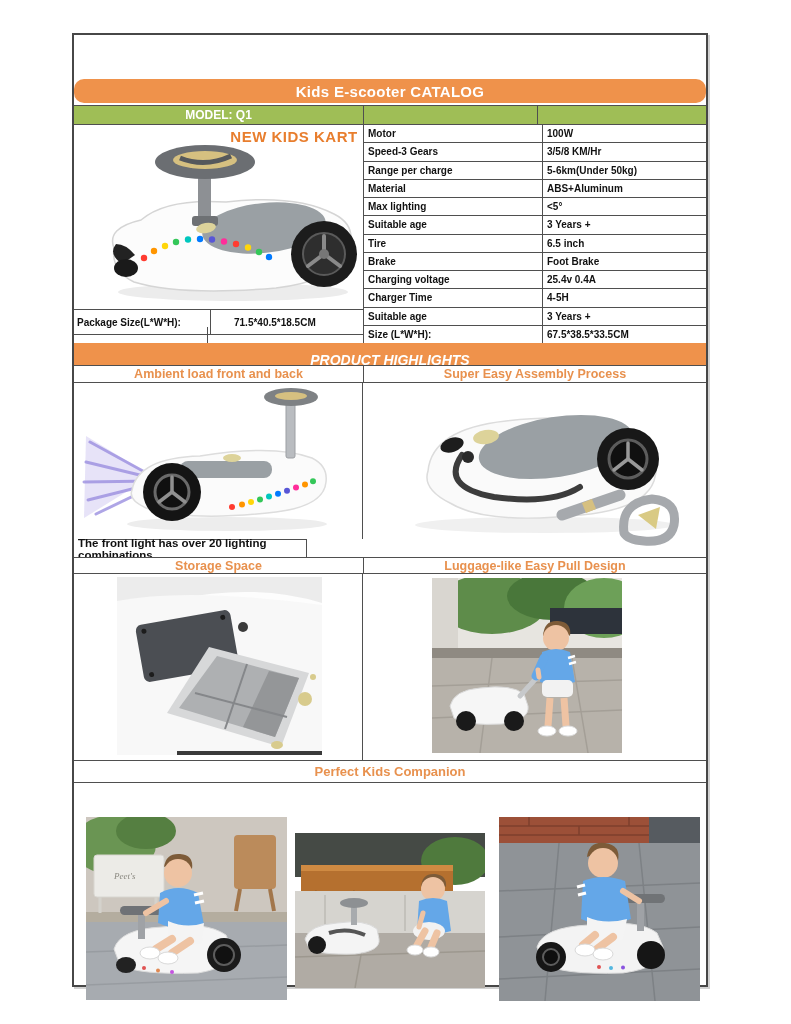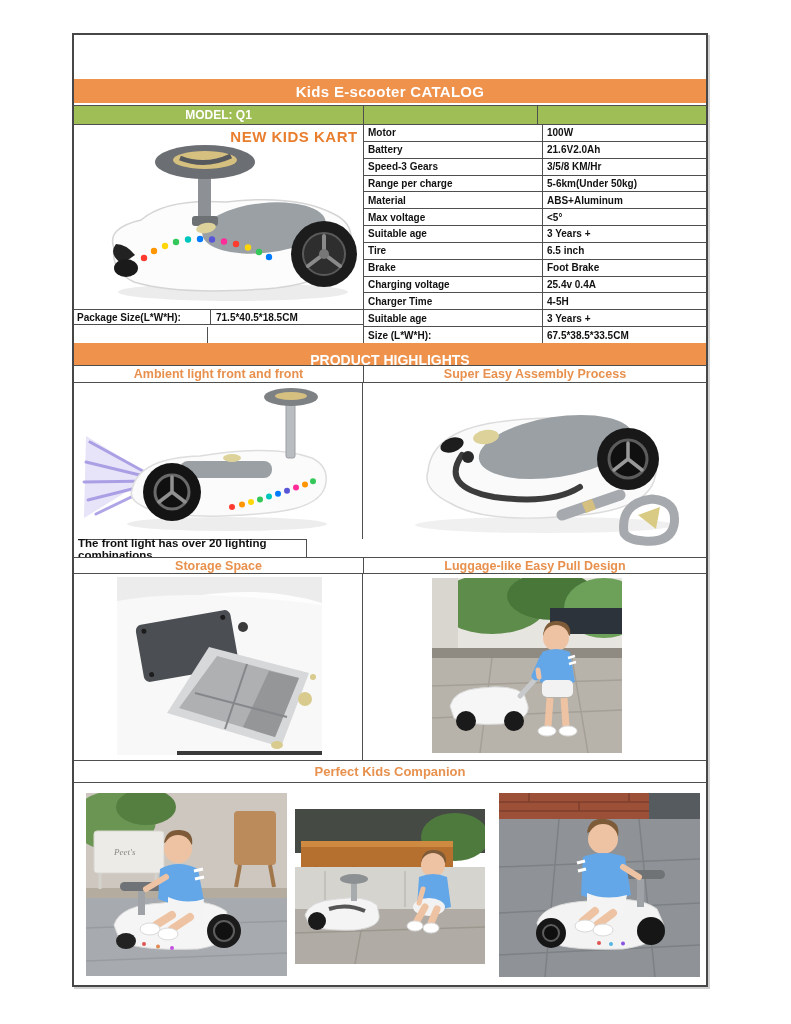--- a/index.html
+++ b/index.html
@@ -4,43 +4,43 @@
 <style>
   html,body{margin:0;padding:0;background:#ffffff;width:791px;height:1024px;
     font-family:"Liberation Sans",sans-serif;-webkit-font-smoothing:antialiased;}
   #doc{position:absolute;left:72px;top:33px;width:636px;height:954px;
     border:2px solid #474747;box-sizing:border-box;background:#fff;
     box-shadow:2px 2px 0 rgba(0,0,0,.18);}
   .abs{position:absolute;box-sizing:border-box;}
   
   .banner-orange{left:0;width:632px;background:#EF924B;color:#fff;font-weight:700;
     display:flex;align-items:center;justify-content:center;}
-  #catalog-banner{top:44px;height:24px;font-size:15px;letter-spacing:.3px;}
-  #highlights-banner{top:308px;height:34px;font-size:14px;}
+  #catalog-banner{top:44px;height:24px;font-size:15px;letter-spacing:.3px;border-radius:10px;}
+  #highlights-banner{top:308px;height:34px;font-size:14px;font-style:italic;}
   
   #model-row{top:70px;height:20px;left:0;width:632px;background:#9FBE56;
     border-top:1px solid #4f4f4f;border-bottom:1px solid #4f4f4f;padding-left:38px;}
   #model-row .cellline{position:absolute;top:0;bottom:0;width:1px;background:#4f4f4f;}
   #model-label{position:absolute;left:0;width:289px;top:0;bottom:0;display:flex;
     align-items:center;justify-content:center;color:#fff;font-weight:700;font-size:12px;}
   
   #product-cell{top:91px;left:0;width:289px;height:183px;margin-left:8px;}
   #product-name{position:absolute;top:2px;left:138px;width:148px;text-align:center;
     color:#E87E2E;font-weight:700;font-size:15px;letter-spacing:.5px;}
   
   #spec-table{top:90px;left:289px;width:343px;height:218px;display:flex;
     flex-direction:column;border-left:1px solid #4f4f4f;}
   .spec-row{flex:1;display:flex;border-bottom:1px solid #4f4f4f;align-items:center;}
   .spec-row:last-child{border-bottom:none;}
   .spec-label{width:174px;border-right:1px solid #4f4f4f;align-self:stretch;
     display:flex;align-items:center;padding-left:4px;font-size:10px;font-weight:700;color:#111;}
   .spec-value{flex:1;padding-left:4px;font-size:10px;font-weight:600;color:#111;}
   
-  #pkg-row{top:274px;left:0;width:289px;height:16px;border-top:1px solid #4f4f4f;
-    border-bottom:1px solid #4f4f4f;display:flex;}
+  #pkg-row{top:274px;left:0;width:289px;height:26px;border-top:1px solid #4f4f4f;
+    border-bottom:1px solid #4f4f4f;display:flex;gap:18px;}
   #pkg-row .pl{width:133px;border-right:1px solid #4f4f4f;display:flex;align-items:center;
     padding-left:3px;font-size:10px;font-weight:700;color:#111;}
   #pkg-row .pv{flex:1;display:flex;align-items:center;padding-left:5px;
     font-size:10px;font-weight:700;color:#111;}
   #pkg-empty{top:292px;left:0;width:289px;height:16px;display:flex;}
   #pkg-empty .pl{width:133px;border-right:1px solid #4f4f4f;}
   
   .hl-header{left:0;width:632px;border-top:1px solid #4f4f4f;border-bottom:1px solid #4f4f4f;
     display:flex;background:#fff;}
   #hl-header1{top:330px;height:18px;}
@@ -52,21 +52,21 @@
   #hl-cell-ambient{top:348px;left:0;width:289px;height:156px;border-right:1px solid #4f4f4f;}
   #hl-caption{top:504px;left:4px;width:229px;height:18px;border-top:1px solid #4f4f4f;
     border-right:1px solid #4f4f4f;display:flex;align-items:center;justify-content:center;
     font-size:11.5px;font-weight:700;color:#111;}
   #hl-cell-assembly{top:348px;left:290px;width:342px;height:174px;}
   #hl-cell-storage{top:539px;left:0;width:289px;height:186px;border-right:1px solid #4f4f4f;}
   #hl-cell-pull{top:539px;left:290px;width:342px;height:186px;}
   #companion-row{top:725px;left:0;width:632px;height:23px;border-top:1px solid #4f4f4f;
     border-bottom:1px solid #4f4f4f;display:flex;align-items:center;justify-content:center;
     color:#E8914E;font-weight:700;font-size:13px;}
-  #photos{top:752px;left:0;width:632px;height:202px;}
+  #photos{top:776px;left:0;width:632px;height:202px;}
   .photo{position:absolute;}
   svg{display:block;}
 </style>
 </head>
 <body>
 
 <div id="doc">
 
   <div class="abs banner-orange" id="catalog-banner">
     <span>Kids E-scooter CATALOG</span>
@@ -116,37 +116,33 @@
       <ellipse cx="118" cy="88" rx="10" ry="5" fill="#ddd39a" transform="rotate(-10 118 88)"></ellipse>
     </svg>
   </div>
 
   <div class="abs" id="spec-table">
       <div class="spec-row">
         <span class="spec-label">Motor</span>
         <span class="spec-value">100W</span>
       </div>
       <div class="spec-row">
-        <span class="spec-label">Battery</span>
-        <span class="spec-value">21.6V2.0Ah</span>
-      </div>
-      <div class="spec-row">
         <span class="spec-label">Speed-3 Gears</span>
         <span class="spec-value">3/5/8 KM/Hr</span>
       </div>
       <div class="spec-row">
         <span class="spec-label">Range per charge</span>
         <span class="spec-value">5-6km(Under 50kg)</span>
       </div>
       <div class="spec-row">
         <span class="spec-label">Material</span>
         <span class="spec-value">ABS+Aluminum</span>
       </div>
       <div class="spec-row">
-        <span class="spec-label">Max voltage</span>
+        <span class="spec-label">Max lighting</span>
         <span class="spec-value">&lt;5°</span>
       </div>
       <div class="spec-row">
         <span class="spec-label">Suitable age</span>
         <span class="spec-value">3 Years +</span>
       </div>
       <div class="spec-row">
         <span class="spec-label">Tire</span>
         <span class="spec-value">6.5 inch</span>
       </div>
@@ -178,21 +174,21 @@
   </div>
   <div class="abs" id="pkg-empty">
       <span class="pl"></span>
     </div>
 
   <div class="abs banner-orange" id="highlights-banner">
     <span>PRODUCT HIGHLIGHTS</span>
   </div>
 
   <div class="abs hl-header" id="hl-header1">
-    <span class="hc l">Ambient light front and front</span>
+    <span class="hc l">Ambient load front and back</span>
     <span class="hc r">Super Easy Assembly Process</span>
   </div>
 
   <div class="abs" id="hl-cell-ambient">
     <svg class="abs" style="left:8px;top:3px" width="273" height="150" viewBox="0 0 273 150">
       <ellipse cx="145" cy="138" rx="100" ry="7" fill="#ededed"></ellipse>
       <path d="M70,90 L4,50 L2,132 Z" fill="#c9c2ef" opacity="0.45"></path>
       <g stroke="#9b8fe0" stroke-width="3" opacity="0.8" stroke-linecap="round">
         <line x1="70" y1="90" x2="8" y2="56"></line>
           <line x1="70" y1="92" x2="4" y2="76"></line>

